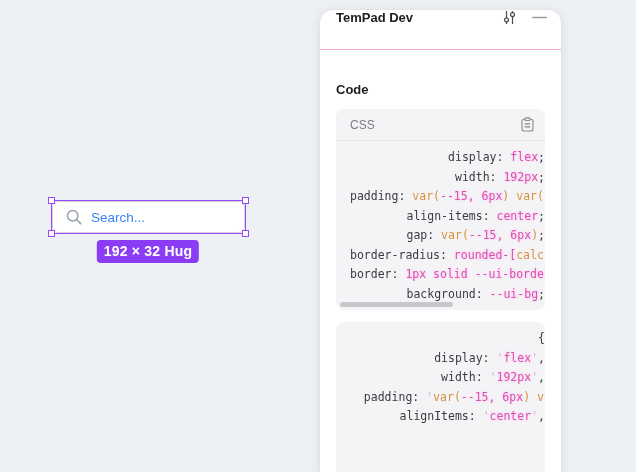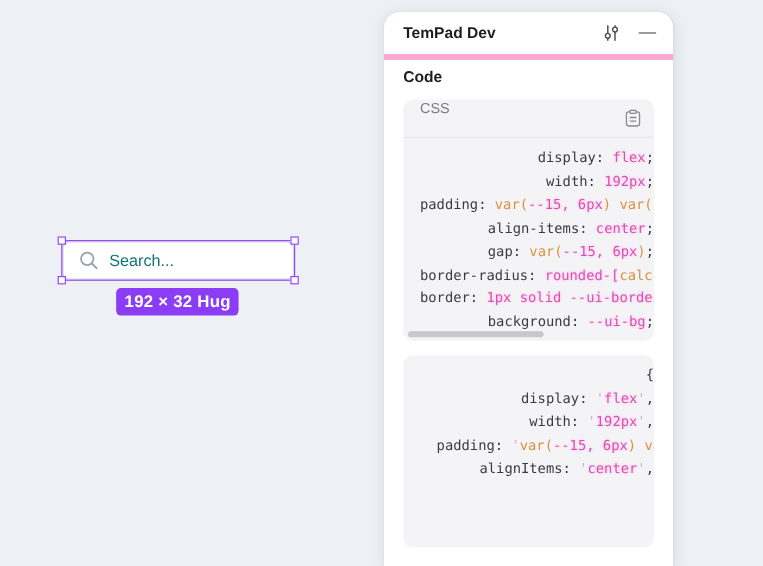--- a/index.html
+++ b/index.html
@@ -9,21 +9,21 @@
     background: var(--canvas-bg, #edf0f5);
     position: relative;
   }
 
   
   .search-component {
     position: absolute; left: 52px; top: 201px; width: 193px; height: 32px;
     background: #ffffff; border: 1px solid #d3d7dd; border-radius: 6px;
     display: flex; align-items: center; gap: 8px; padding: 0 12px;
   }
-  .search-placeholder { color: #0f766e; font-size: 13.5px; }
+  .search-placeholder { color: #3b82f6; font-size: 13.5px; }
 
   .selection-outline {
     position: absolute; left: 51px; top: 200px; width: 195px; height: 34px;
     border: 1.5px solid var(--accent, #9747ff); pointer-events: none;
   }
   .handle {
     position: absolute; width: 7px; height: 7px; background: #fff;
     border: 1px solid var(--accent, #9747ff); pointer-events: auto;
   }
   .handle.nw { left: -4px; top: -4px; }
@@ -39,40 +39,40 @@
   }
 
   
   .panel {
     position: absolute; left: 320px; top: 10px; width: 241px; height: 462px;
     background: #ffffff; border-radius: 13px 13px 0 0;
     box-shadow: 0 2px 12px rgba(0,0,0,.10), 0 0 1px rgba(0,0,0,.08);
     overflow: hidden;
   }
   .panel-row {
-    display: flex; align-items: center; justify-content: space-between;
-    padding: 0 14px 0 16px; border-bottom: 5px solid #f9a8d4;
+    display: flex; align-items: flex-start; justify-content: space-between;
+    padding: 0 14px 0 16px; border-bottom: 1px solid #f9a8d4;
   }
   .panel-header { height: 40px; }
   .panel-subheader { height: 38px; }
   .panel-title { font-size: 13px; font-weight: 700; color: #1d1d1f; }
   .header-icons { display: flex; align-items: center; gap: 15px; }
   .icon-btn { display: flex; align-items: center; justify-content: center; cursor: pointer; }
 
   .code-section { padding: 0 16px; }
-  .section-label { margin-top: 6px; font-size: 13px; font-weight: 700; color: #1d1d1f; }
+  .section-label { margin-top: 32px; font-size: 13px; font-weight: 700; color: #1d1d1f; }
 
   .code-block {
     margin-top: 12px; background: #f4f4f6; border-radius: 8px;
     overflow: hidden; position: relative;
   }
   .code-block.css-block { height: 201px; }
   .code-block.js-block { height: 160px; }
   .code-block-header {
-    height: 32px; display: flex; justify-content: space-between;
+    height: 32px; display: flex; align-items: center; justify-content: space-between;
     padding: 0 11px 0 14px; border-bottom: 1px solid #e6e6e9;
   }
   .code-block-label { font-size: 12px; color: #7c7c81; }
 
   .code-area {
     padding: 7px 0 0 14px;
     font-family: "DejaVu Sans Mono", "Liberation Mono", monospace;
     font-size: 11.5px; line-height: 19.5px;
     white-space: pre; overflow: hidden; text-align: right;
   }

